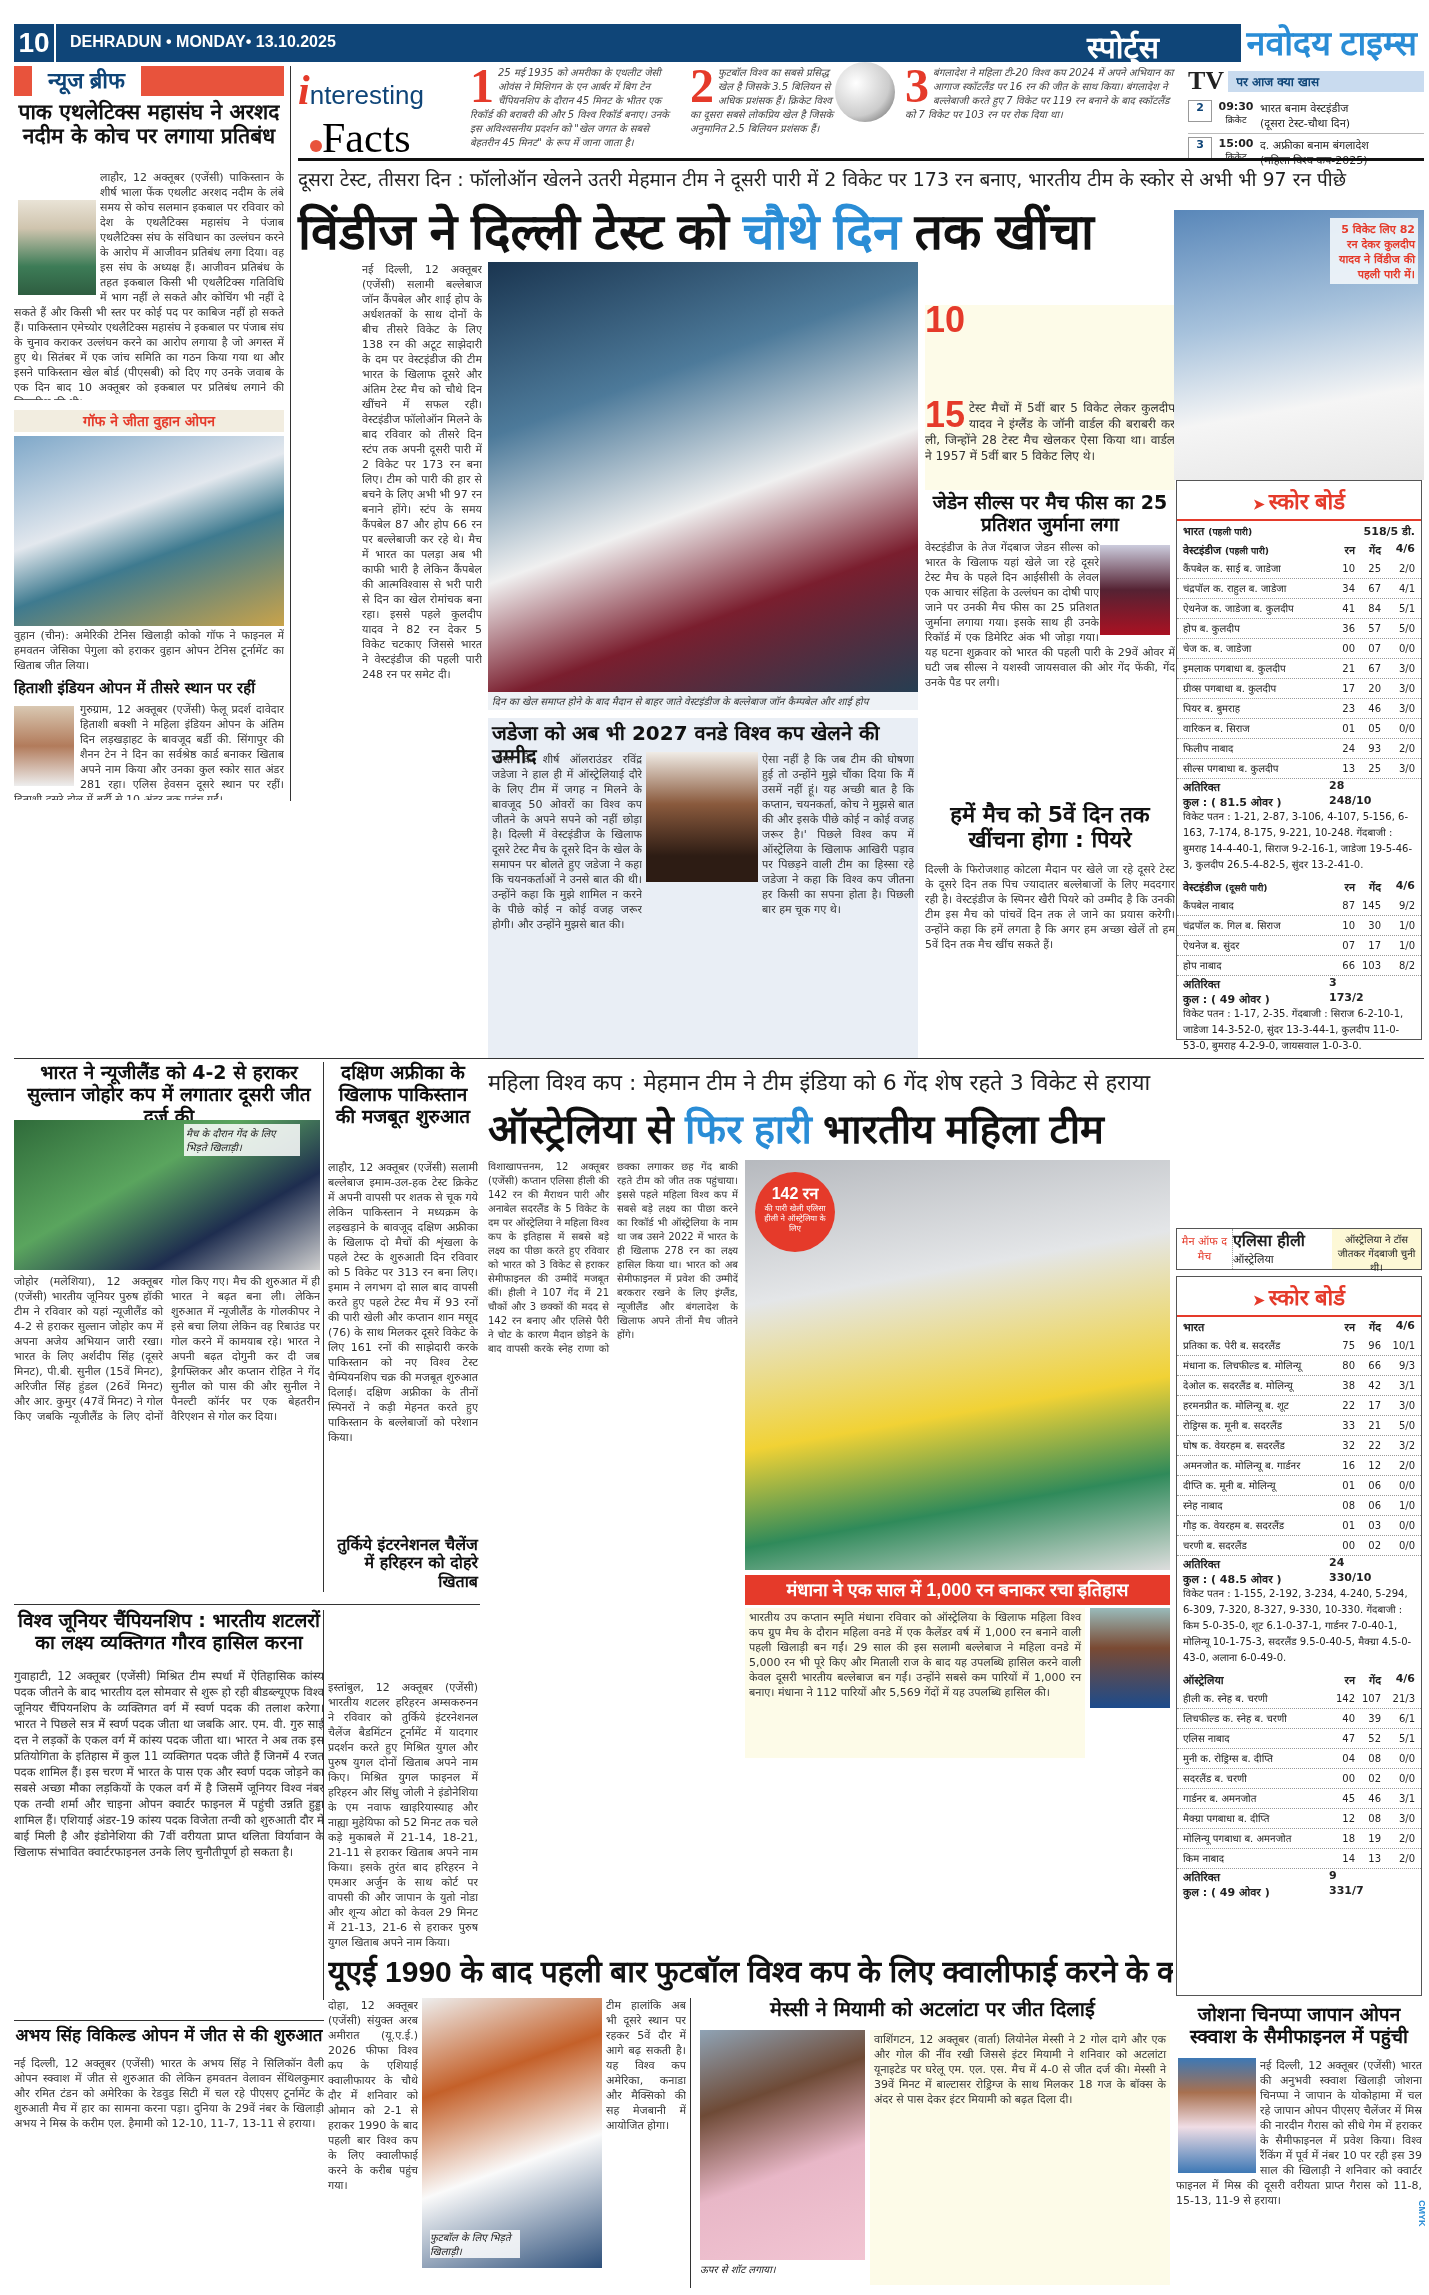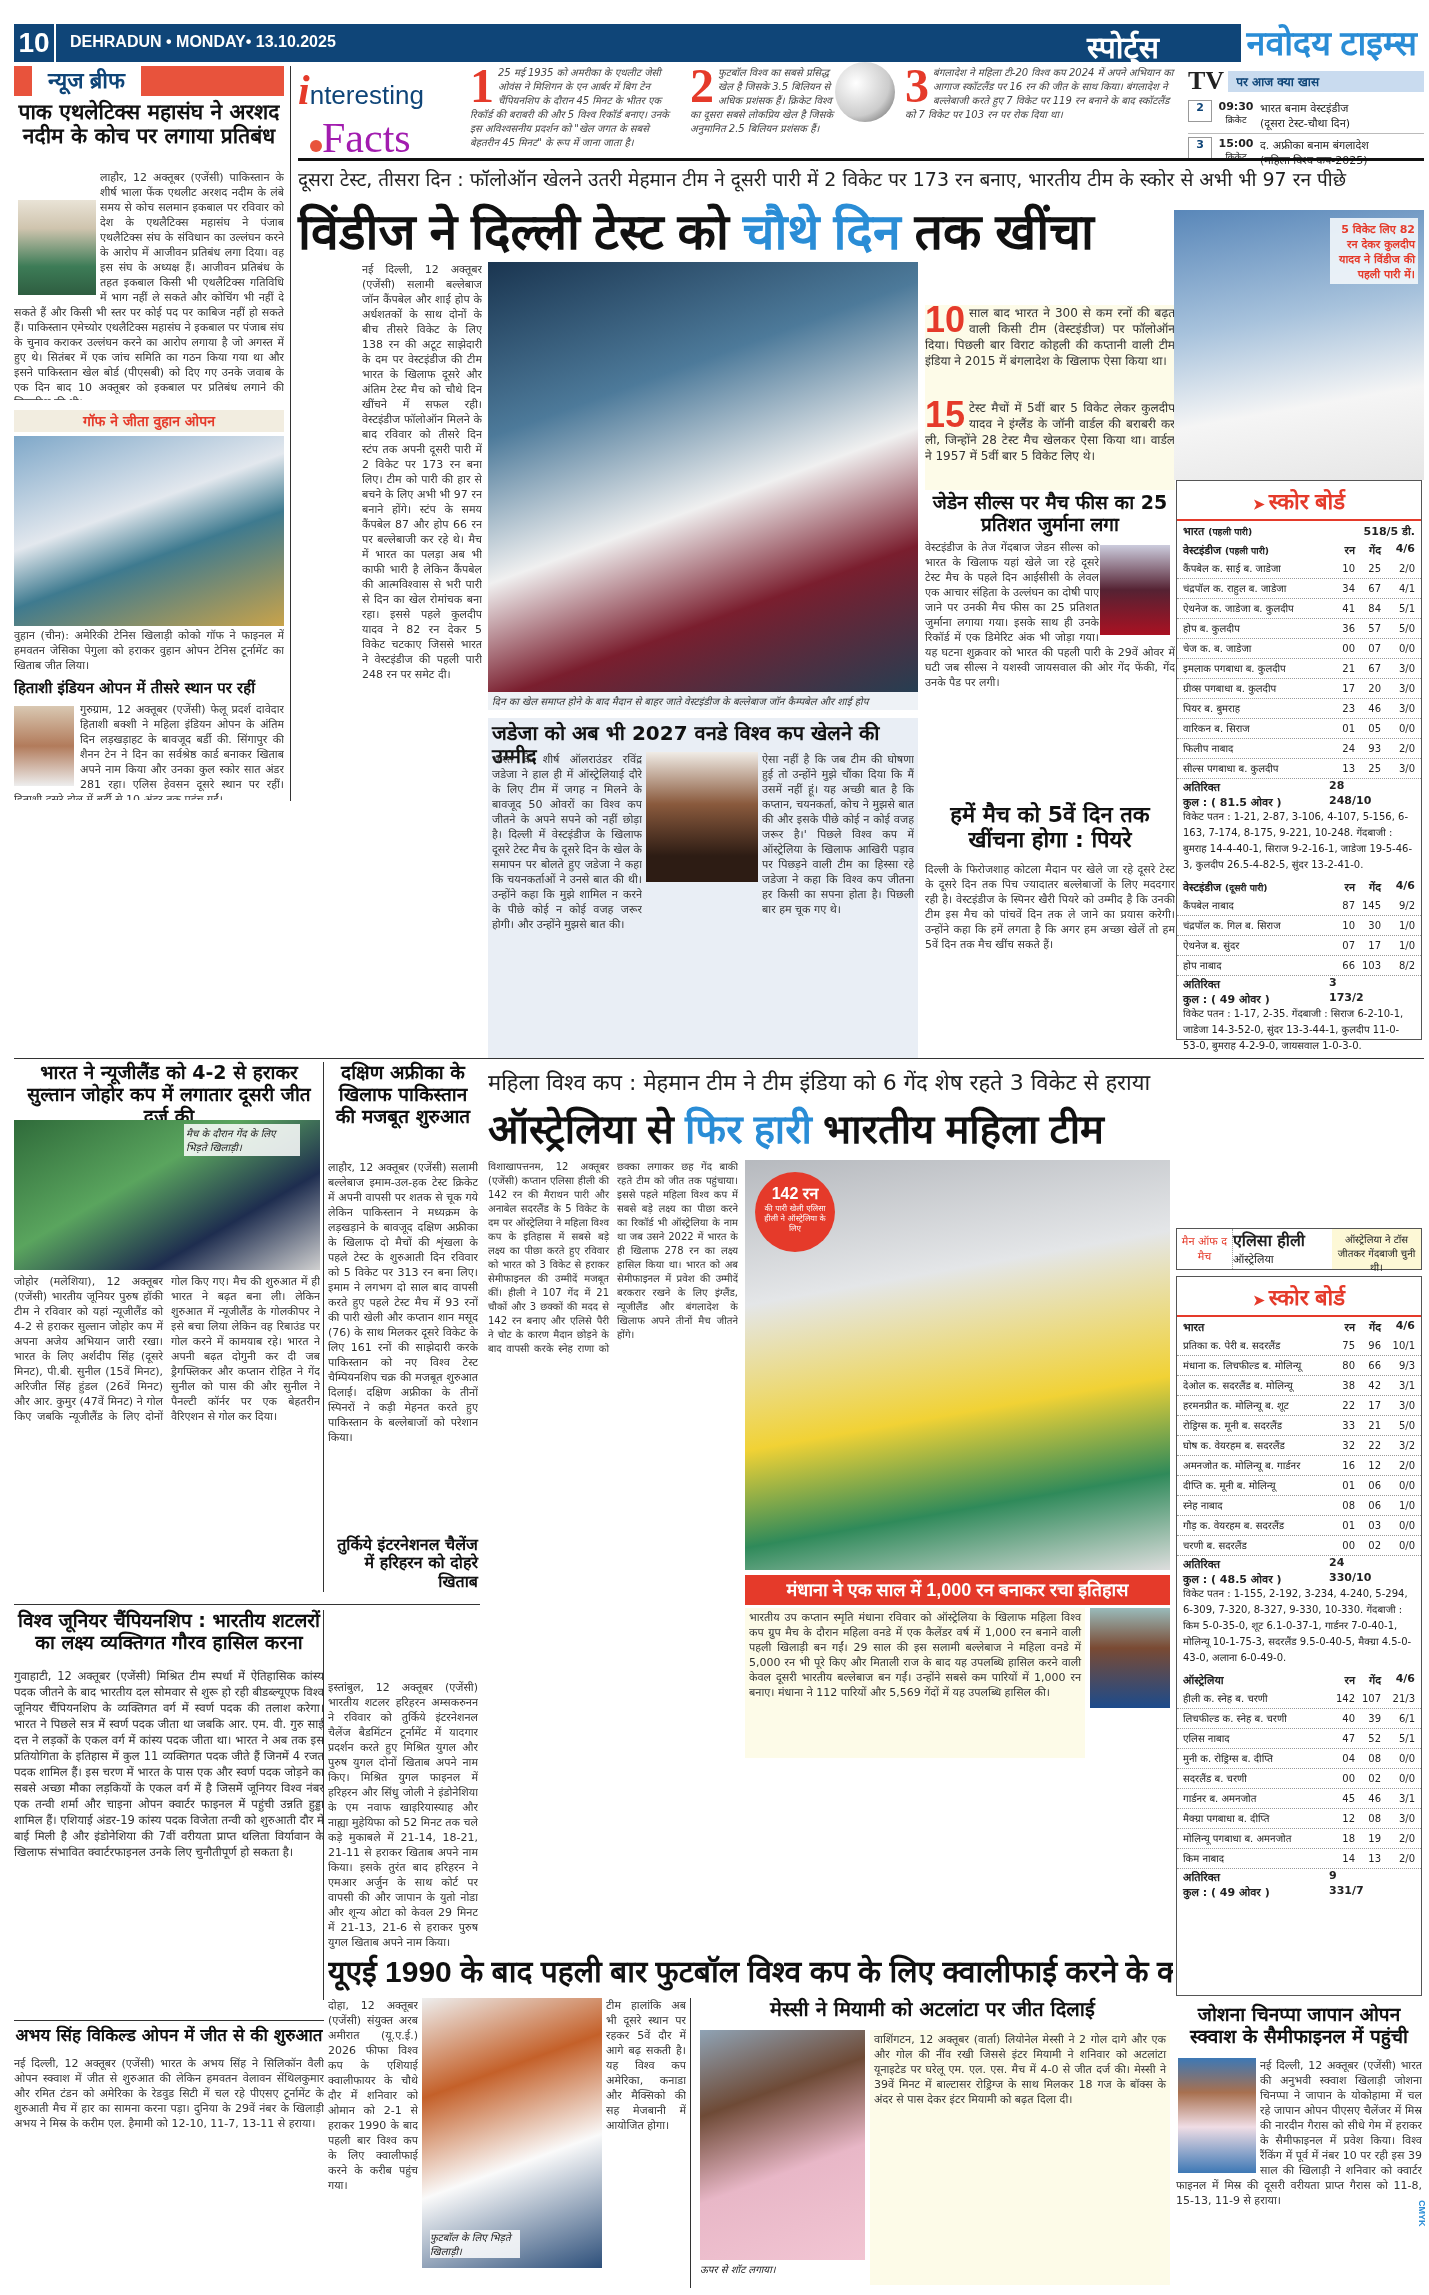--- a/index.html
+++ b/index.html
@@ -57,21 +57,21 @@
 <div class="abs txt" style="left:14px;top:628px;width:270px;height:45px">वुहान (चीन): अमेरिकी टेनिस खिलाड़ी कोको गॉफ ने फाइनल में हमवतन जेसिका पेगुला को हराकर वुहान ओपन टेनिस टूर्नामेंट का खिताब जीत लिया।</div>
 
 <div class="abs hd" style="left:14px;top:680px;width:270px;font-size:15px">हिताशी इंडियन ओपन में तीसरे स्थान पर रहीं</div>
 <div class="abs img" style="left:14px;top:706px;width:60px;height:80px;background:linear-gradient(#d9c8b2,#b27b5b 50%,#eee)"></div>
 <div class="abs txt" style="left:14px;top:702px;width:270px;height:98px"><div style="float:left;width:66px;height:82px"></div><span>गुरुग्राम, 12 अक्तूबर (एजेंसी) फेलू प्रदर्श दावेदार हिताशी बक्शी ने महिला इंडियन ओपन के अंतिम दिन लड़खड़ाहट के बावजूद बर्डी की. सिंगापुर की शैनन टेन ने दिन का सर्वश्रेष्ठ कार्ड बनाकर खिताब अपने नाम किया और उनका कुल स्कोर सात अंडर 281 रहा। एलिस हेवसन दूसरे स्थान पर रहीं। हिताशी दूसरे होल में बर्डी से 10-अंडर तक पहुंच गईं।</span></div>
 
 <div class="abs vrule" style="left:290px;top:66px;height:735px"></div>
 
 <div class="abs" style="left:298px;top:66px;width:180px;height:88px">
   <span style="font:italic bold 42px 'Liberation Serif',serif;color:#e53a2a">i</span><span style="font:26px 'Liberation Sans',sans-serif;color:#0f4578">nteresting</span><br>
-  <span style="display:inline-block;width:12px;height:12px;background:#e8533c;border-radius:50%;margin-left:12px"></span><span style="font:42px 'Liberation Serif',serif;color:#a21caf">Facts</span>
+  <span style="display:inline-block;width:12px;height:12px;background:#e8533c;border-radius:50%;margin-left:12px"></span><span style="font:42px 'Liberation Serif',serif;color:#000000">Facts</span>
 </div>
 <div class="abs factbox" style="left:470px;top:66px;width:210px;height:90px"><span class="fact-num">1</span><span>25 मई 1935 को अमरीका के एथलीट जेसी ओवंस ने मिशिगन के एन आर्बर में बिग टेन चैंपियनशिप के दौरान 45 मिनट के भीतर एक रिकॉर्ड की बराबरी की और 5 विश्व रिकॉर्ड बनाए। उनके इस अविश्वसनीय प्रदर्शन को "खेल जगत के सबसे बेहतरीन 45 मिनट" के रूप में जाना जाता है।</span></div>
 <div class="abs factbox" style="left:690px;top:66px;width:145px;height:90px"><span class="fact-num">2</span><span>फुटबॉल विश्व का सबसे प्रसिद्ध खेल है जिसके 3.5 बिलियन से अधिक प्रशंसक हैं। क्रिकेट विश्व का दूसरा सबसे लोकप्रिय खेल है जिसके अनुमानित 2.5 बिलियन प्रशंसक हैं।</span></div>
 <div class="abs" style="left:835px;top:62px;width:60px;height:60px;border-radius:50%;background:radial-gradient(circle at 35% 35%,#fff,#ccc 60%,#555)"></div>
 <div class="abs factbox" style="left:905px;top:66px;width:270px;height:90px"><span class="fact-num">3</span><span>बंगलादेश ने महिला टी-20 विश्व कप 2024 में अपने अभियान का आगाज स्कॉटलैंड पर 16 रन की जीत के साथ किया। बंगलादेश ने बल्लेबाजी करते हुए 7 विकेट पर 119 रन बनाने के बाद स्कॉटलैंड को 7 विकेट पर 103 रन पर रोक दिया था।</span></div>
 
 <div class="abs tv">
   <div style="display:flex;align-items:center">
       <span style="font:bold 26px 'Liberation Serif',serif">TV</span>
       <span style="background:#c9dbef;color:#0f4578;font-weight:bold;font-size:12px;padding:2px 8px;margin-left:4px;flex:1">पर आज क्या खास</span>
@@ -90,21 +90,21 @@
 <div class="abs" style="left:298px;top:158px;width:1126px;height:3px;background:#111"></div>
 
 <div class="abs" style="left:298px;top:166px;width:1126px;font-size:19px;color:#222;white-space:nowrap;overflow:hidden">दूसरा टेस्ट, तीसरा दिन : फॉलोऑन खेलने उतरी मेहमान टीम ने दूसरी पारी में 2 विकेट पर 173 रन बनाए, भारतीय टीम के स्कोर से अभी भी 97 रन पीछे</div>
 <div class="abs hd" style="left:298px;top:196px;width:880px;font:bold 50px 'Liberation Sans',sans-serif;white-space:nowrap"><span>विंडीज ने दिल्ली टेस्ट को </span><span style="color:#2a8dd6">चौथे दिन</span><span> तक खींचा</span></div>
 
 <div class="abs txt" style="left:298px;top:260px;width:58px;height:500px"></div>
 <div class="abs txt" style="left:362px;top:262px;width:120px;height:780px">नई दिल्ली, 12 अक्तूबर (एजेंसी) सलामी बल्लेबाज जॉन कैंपबेल और शाई होप के अर्धशतकों के साथ दोनों के बीच तीसरे विकेट के लिए 138 रन की अटूट साझेदारी के दम पर वेस्टइंडीज की टीम भारत के खिलाफ दूसरे और अंतिम टेस्ट मैच को चौथे दिन खींचने में सफल रही। वेस्टइंडीज फॉलोऑन मिलने के बाद रविवार को तीसरे दिन स्टंप तक अपनी दूसरी पारी में 2 विकेट पर 173 रन बना लिए। टीम को पारी की हार से बचने के लिए अभी भी 97 रन बनाने होंगे। स्टंप के समय कैंपबेल 87 और होप 66 रन पर बल्लेबाजी कर रहे थे। मैच में भारत का पलड़ा अब भी काफी भारी है लेकिन कैंपबेल की आत्मविश्वास से भरी पारी से दिन का खेल रोमांचक बना रहा। इससे पहले कुलदीप यादव ने 82 रन देकर 5 विकेट चटकाए जिससे भारत ने वेस्टइंडीज की पहली पारी 248 रन पर समेट दी।</div>
 <div class="abs img" style="left:488px;top:262px;width:430px;height:430px;background:linear-gradient(160deg,#1a3550,#4d7a9a 30%,#f0f0f0 55%,#7a1e2e 75%,#263e52)"></div>
 <div class="abs" style="left:488px;top:692px;width:430px;font-size:10px;font-style:italic;color:#333;background:#eef2f6;padding:2px 4px">दिन का खेल समाप्त होने के बाद मैदान से बाहर जाते वेस्टइंडीज के बल्लेबाज जॉन कैम्पबेल और शाई होप</div>
 
-<div class="abs txt" style="left:925px;top:305px;width:250px;height:95px;background:#fdfbe8;font-size:12px;line-height:16px"><span class="factnum2">10</span><span>साल बाद भारत ने 300 से कम रनों की बढ़त वाली किसी टीम (वेस्टइंडीज) पर फॉलोऑन दिया। पिछली बार विराट कोहली की कप्तानी वाली टीम इंडिया ने 2015 में बंगलादेश के खिलाफ ऐसा किया था।</span></div>
+<div class="abs txt" style="left:925px;top:305px;width:250px;height:95px;background:#fdfbe8;font-size:12px;line-height:16px"><span class="factnum2">10</span></div>
 <div class="abs txt" style="left:925px;top:400px;width:250px;height:90px;background:#fdfbe8;font-size:12px;line-height:16px"><span class="factnum2">15</span><span>टेस्ट मैचों में 5वीं बार 5 विकेट लेकर कुलदीप यादव ने इंग्लैंड के जॉनी वार्डल की बराबरी कर ली, जिन्होंने 28 टेस्ट मैच खेलकर ऐसा किया था। वार्डल ने 1957 में 5वीं बार 5 विकेट लिए थे।</span></div>
 <div class="abs hd" style="left:925px;top:492px;width:250px;font-size:19px;text-align:center">जेडेन सील्स पर मैच फीस का 25 प्रतिशत जुर्माना लगा</div>
 <div class="abs img" style="left:1100px;top:545px;width:70px;height:90px;background:linear-gradient(#ccd,#523 50%,#a12)"></div>
 <div class="abs txt" style="left:925px;top:540px;width:250px;height:150px"><div style="float:right;width:76px;height:96px"></div><span>वेस्टइंडीज के तेज गेंदबाज जेडन सील्स को भारत के खिलाफ यहां खेले जा रहे दूसरे टेस्ट मैच के पहले दिन आईसीसी के लेवल एक आचार संहिता के उल्लंघन का दोषी पाए जाने पर उनकी मैच फीस का 25 प्रतिशत जुर्माना लगाया गया। इसके साथ ही उनके रिकॉर्ड में एक डिमेरिट अंक भी जोड़ा गया। यह घटना शुक्रवार को भारत की पहली पारी के 29वें ओवर में घटी जब सील्स ने यशस्वी जायसवाल की ओर गेंद फेंकी, गेंद उनके पैड पर लगी।</span></div>
 <div class="abs hd" style="left:925px;top:802px;width:250px;font-size:22px;text-align:center">हमें मैच को 5वें दिन तक खींचना होगा : पियरे</div>
 <div class="abs txt" style="left:925px;top:862px;width:250px;height:195px">दिल्ली के फिरोजशाह कोटला मैदान पर खेले जा रहे दूसरे टेस्ट के दूसरे दिन तक पिच ज्यादातर बल्लेबाजों के लिए मददगार रही है। वेस्टइंडीज के स्पिनर खैरी पियरे को उम्मीद है कि उनकी टीम इस मैच को पांचवें दिन तक ले जाने का प्रयास करेगी। उन्होंने कहा कि हमें लगता है कि अगर हम अच्छा खेलें तो हम 5वें दिन तक मैच खींच सकते हैं।</div>
 
 <div class="abs" style="left:488px;top:718px;width:430px;height:340px;background:#e9eef5"></div>
 <div class="abs hd" style="left:492px;top:722px;width:424px;font-size:20px">जडेजा को अब भी 2027 वनडे विश्व कप खेलने की उम्मीद</div>
 <div class="abs txt" style="left:492px;top:752px;width:150px;height:300px">भारत के शीर्ष ऑलराउंडर रविंद्र जडेजा ने हाल ही में ऑस्ट्रेलियाई दौरे के लिए टीम में जगह न मिलने के बावजूद 50 ओवरों का विश्व कप जीतने के अपने सपने को नहीं छोड़ा है। दिल्ली में वेस्टइंडीज के खिलाफ दूसरे टेस्ट मैच के दूसरे दिन के खेल के समापन पर बोलते हुए जडेजा ने कहा कि चयनकर्ताओं ने उनसे बात की थी। उन्होंने कहा कि मुझे शामिल न करने के पीछे कोई न कोई वजह जरूर होगी। और उन्होंने मुझसे बात की।</div>

